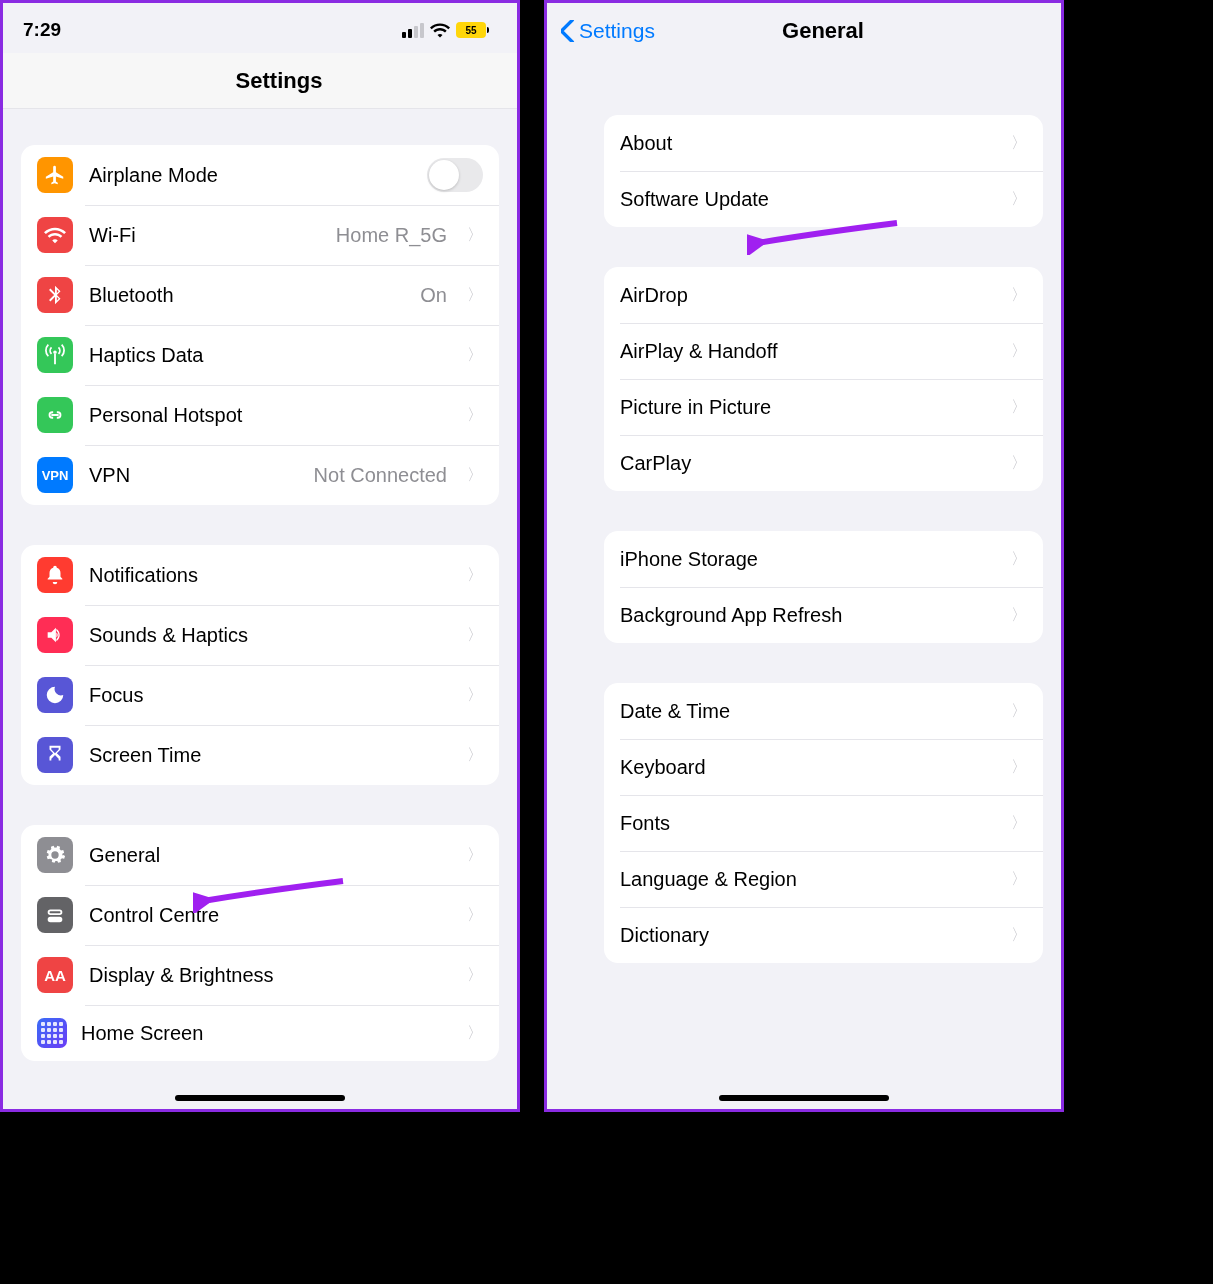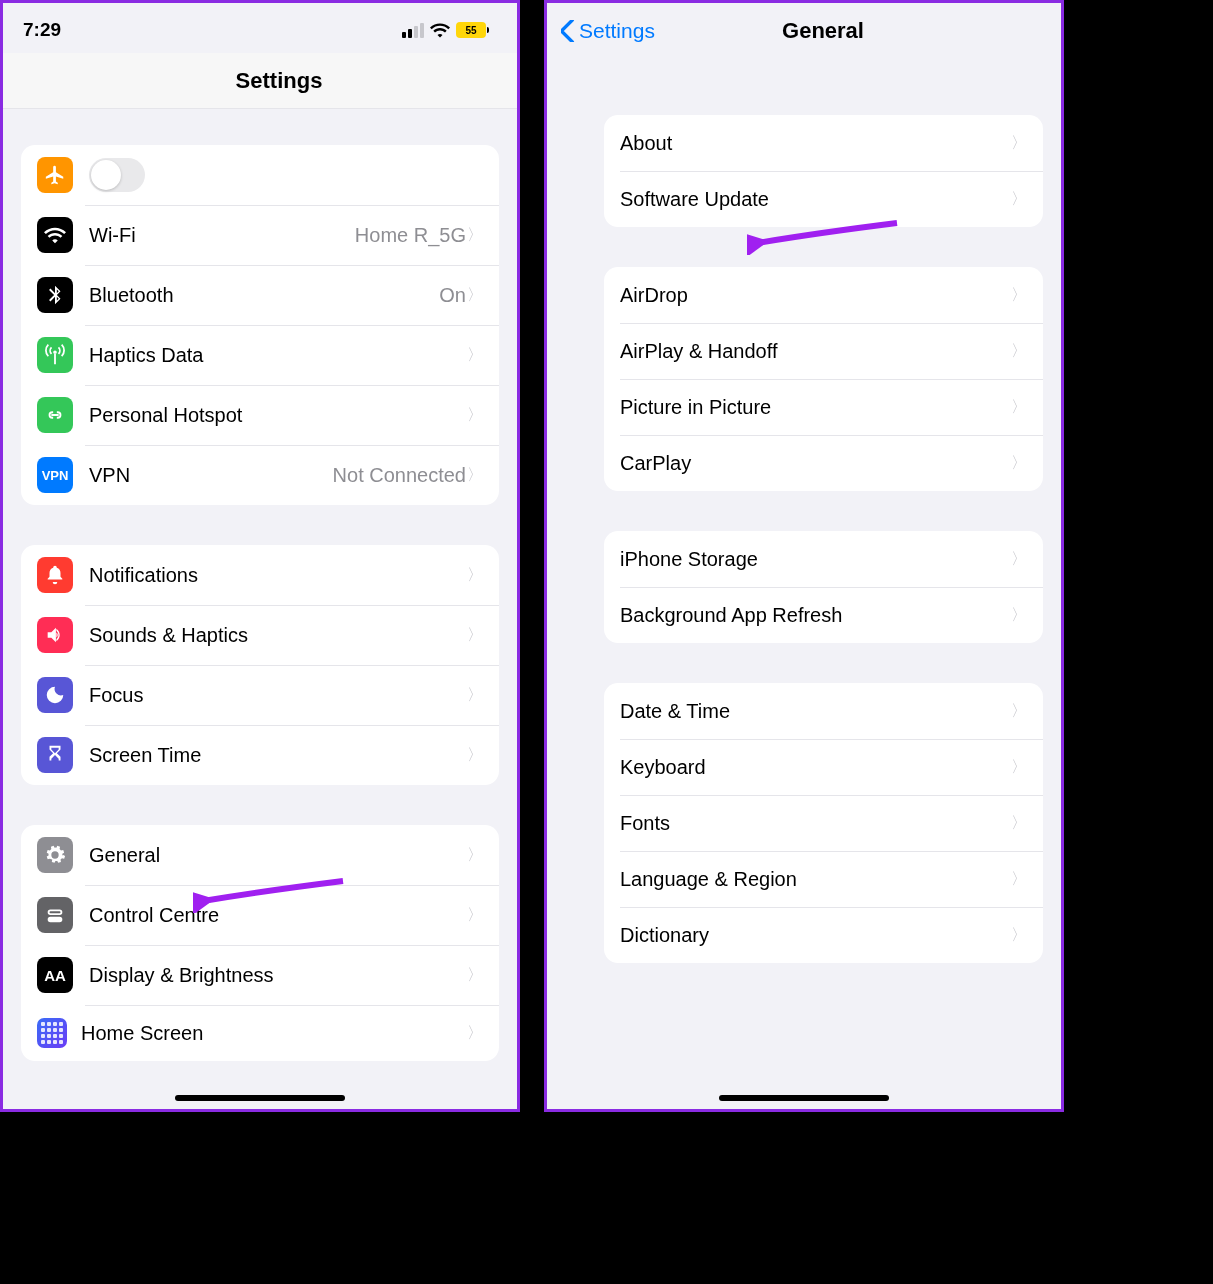--- a/index.html
+++ b/index.html
@@ -135,21 +135,21 @@
   }
   .icon-box svg { width:22px; height:22px; fill:#fff; }
   .row-label {
     flex:1;
     font-size:20px;
     color:#000;
   }
   .row-detail {
     font-size:20px;
     color:#8e8e93;
-    margin-right:1px;
+    margin-right:20px;
   }
   .chevron {
     color:#c7c7cc;
     font-size:16px;
   }
   .toggle {
     width:56px;
     height:34px;
     background:#e9e9eb;
     border-radius:17px;
@@ -168,21 +168,21 @@
     position:absolute;
     bottom:8px;
     left:50%;
     transform:translateX(-50%);
     width:170px;
     height:6px;
     background:#000;
     border-radius:3px;
   }
   
-  .c-orange{background:#ff9500;} .c-blue{background:#000000;text-align:center;}
+  .c-orange{background:#ff9500;} .c-blue{background:#ef4444;text-align:center;}
   .c-green{background:#34c759;} .c-red{background:#ff3b30;}
   .c-pink{background:#ff2d55;} .c-indigo{background:#5856d6;}
   .c-gray{background:#8e8e93;} .c-darkgray{background:#636366;}
   .c-vpn{background:#007aff;}
   .vpn-text{font-size:13px;font-weight:700;color:#fff;}
   .aa-text{font-size:15px;font-weight:700;color:#fff;}
   .home-grid{
     width:30px;height:30px;border-radius:7px;
     background:linear-gradient(135deg,#3a6cf6,#6a3cf6);
     display:grid;grid-template-columns:repeat(4,1fr);grid-template-rows:repeat(4,1fr);
@@ -226,20 +226,21 @@
 
   <div class="content">
 
     <div class="section">
       <div class="row withicon">
         <div class="icon-box c-orange">
           <svg viewBox="0 0 24 24">
               <path d="M21 16v-2l-8-5V3.5a1.5 1.5 0 0 0-3 0V9l-8 5v2l8-2.5V19l-2 1.5V22l3.5-1 3.5 1v-1.5L13 19v-5.5l8 2.5z"></path>
             </svg>
         </div>
+        <span class="row-label">Airplane Mode</span>
         <div class="toggle"></div>
       </div>
       <div class="row withicon">
         <div class="icon-box c-blue">
           <svg viewBox="0 0 24 24">
               <path d="M12 21l-3-3c1.7-1.7 4.3-1.7 6 0l-3 3zm-6-6l-2-2c4.4-4.4 11.6-4.4 16 0l-2 2c-3.3-3.3-8.7-3.3-12 0zm-4-4L0 9c6.6-6.6 17.4-6.6 24 0l-2 2c-5.5-5.5-14.5-5.5-20 0z"></path>
             </svg>
         </div>
         <span class="row-label">Wi-Fi</span>
         <span class="row-detail">Home R_5G</span>

